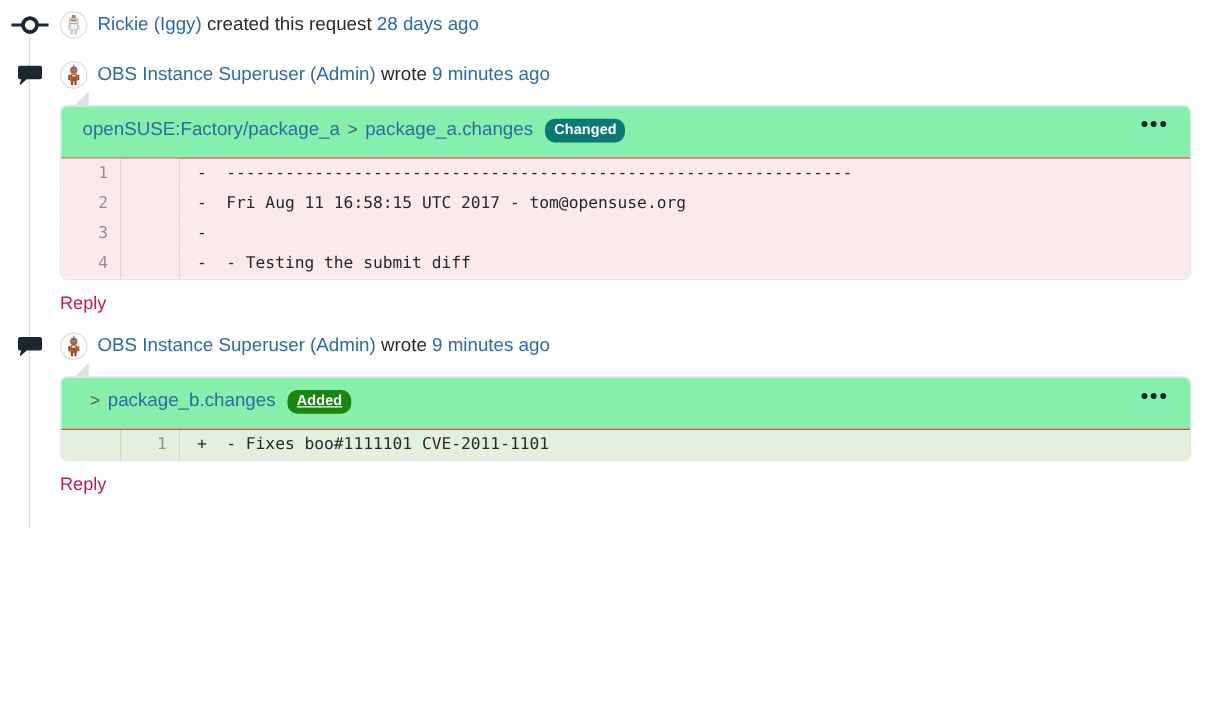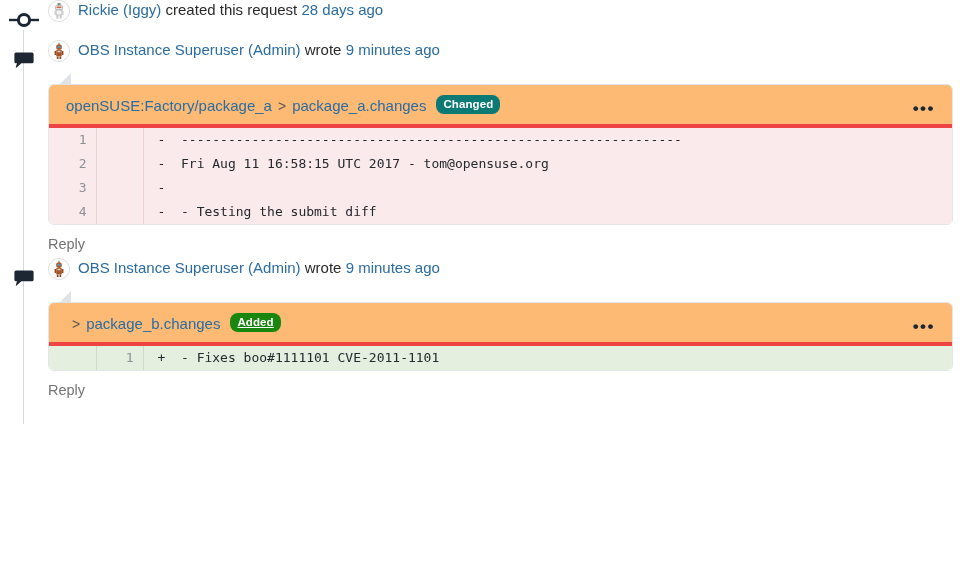--- a/index.html
+++ b/index.html
@@ -36,20 +36,21 @@
   }
 
   .event {
     position: relative;
     z-index: 1;
   }
 
   
   .event-head {
     display: flex;
+    align-items: center;
     height: 40px;
     padding-left: 0;
   }
   .marker {
     width: 48px;
     min-width: 48px;
     display: flex;
     align-items: center;
     justify-content: center;
     position: relative;
@@ -114,24 +115,24 @@
     z-index: -1;
   }
   .card {
     border: 1px solid #e2e6ea;
     border-radius: 6px;
     background: #f6f8fa;
     overflow: hidden;
   }
   .card-header {
     display: flex;
-    align-items: flex-end;
+    align-items: flex-start;
     padding: 10px 14px 10px 17px;
-    background: #fdba74;
-    border-bottom: 4px solid #ef4444;
+    background: #86efac;
+    border-bottom: 1px solid #ef4444;
     font-size: 15px;
     min-height: 42px;
   }
   .path-link {
     color: #2b6ca3;
     text-decoration: none;
     cursor: pointer;
   }
   .path-sep {
     color: #555;
@@ -219,21 +220,21 @@
     font-size: 15px;
     color: #2a2a2a;
     line-height: 22px;
   }
 
   .reply-row {
     margin-left: 48px;
     padding: 10px 0 6px;
   }
   .reply-link {
-    color: #737373;
+    color: #be185d;
     text-decoration: none;
     font-size: 14.5px;
     cursor: pointer;
   }
 </style>
 </head>
 <body>
 
 <div class="timeline">
   <div class="rail"></div>

